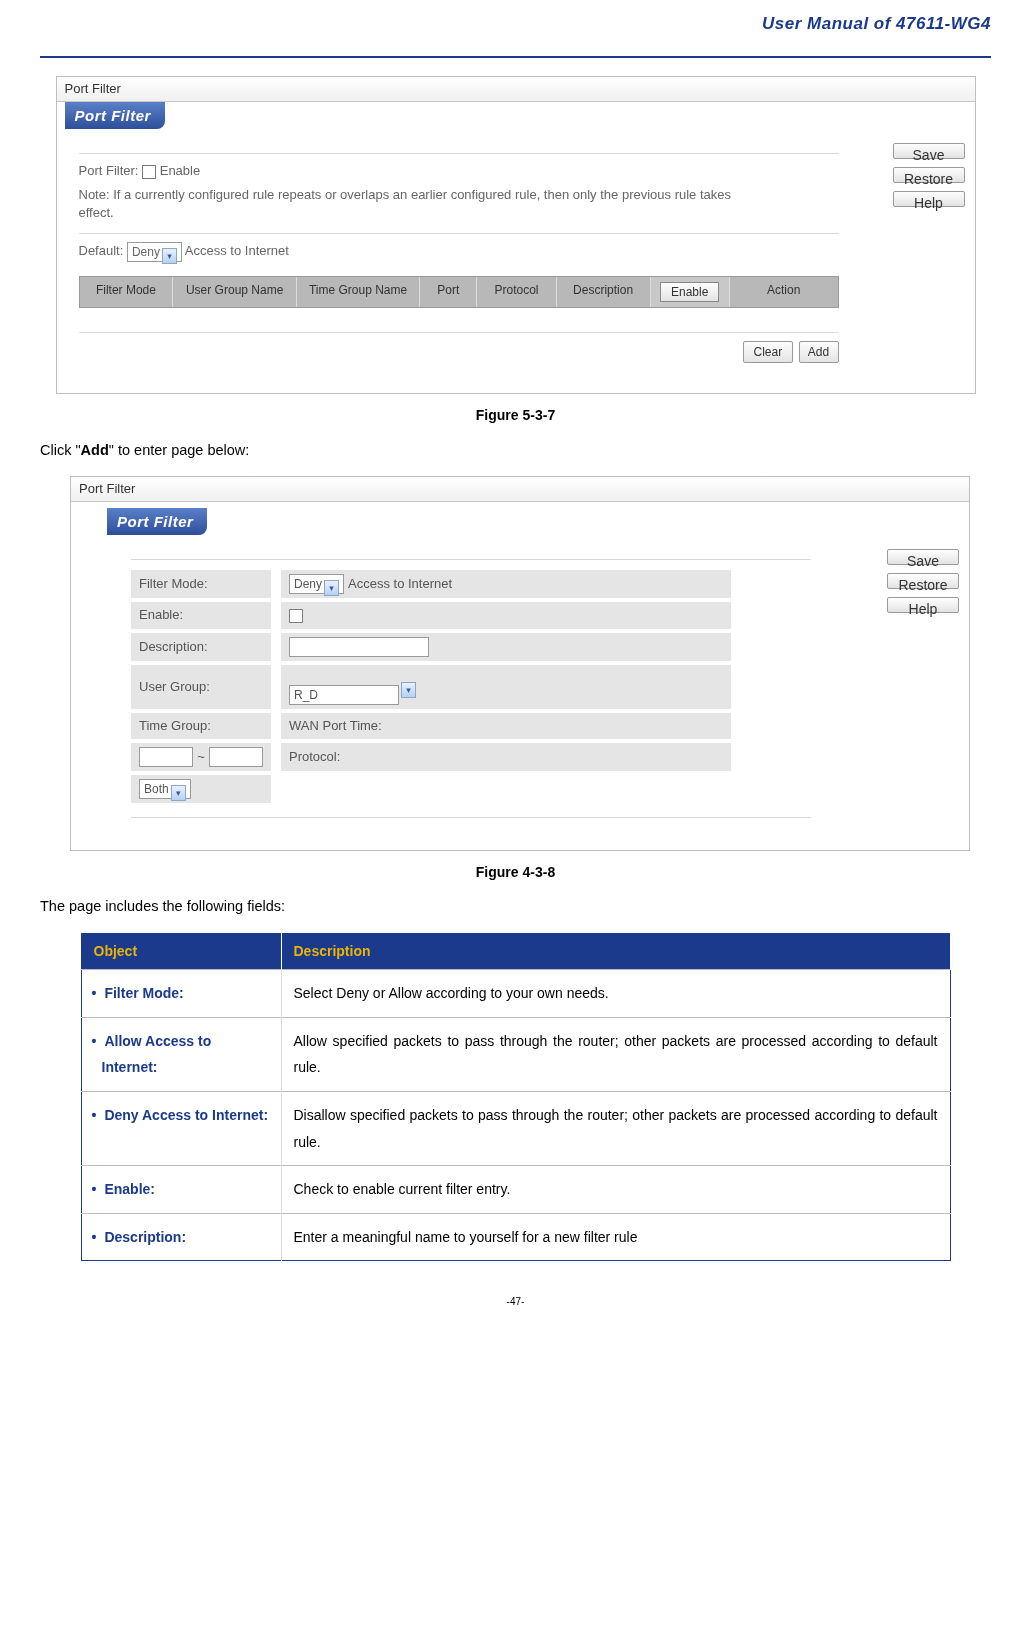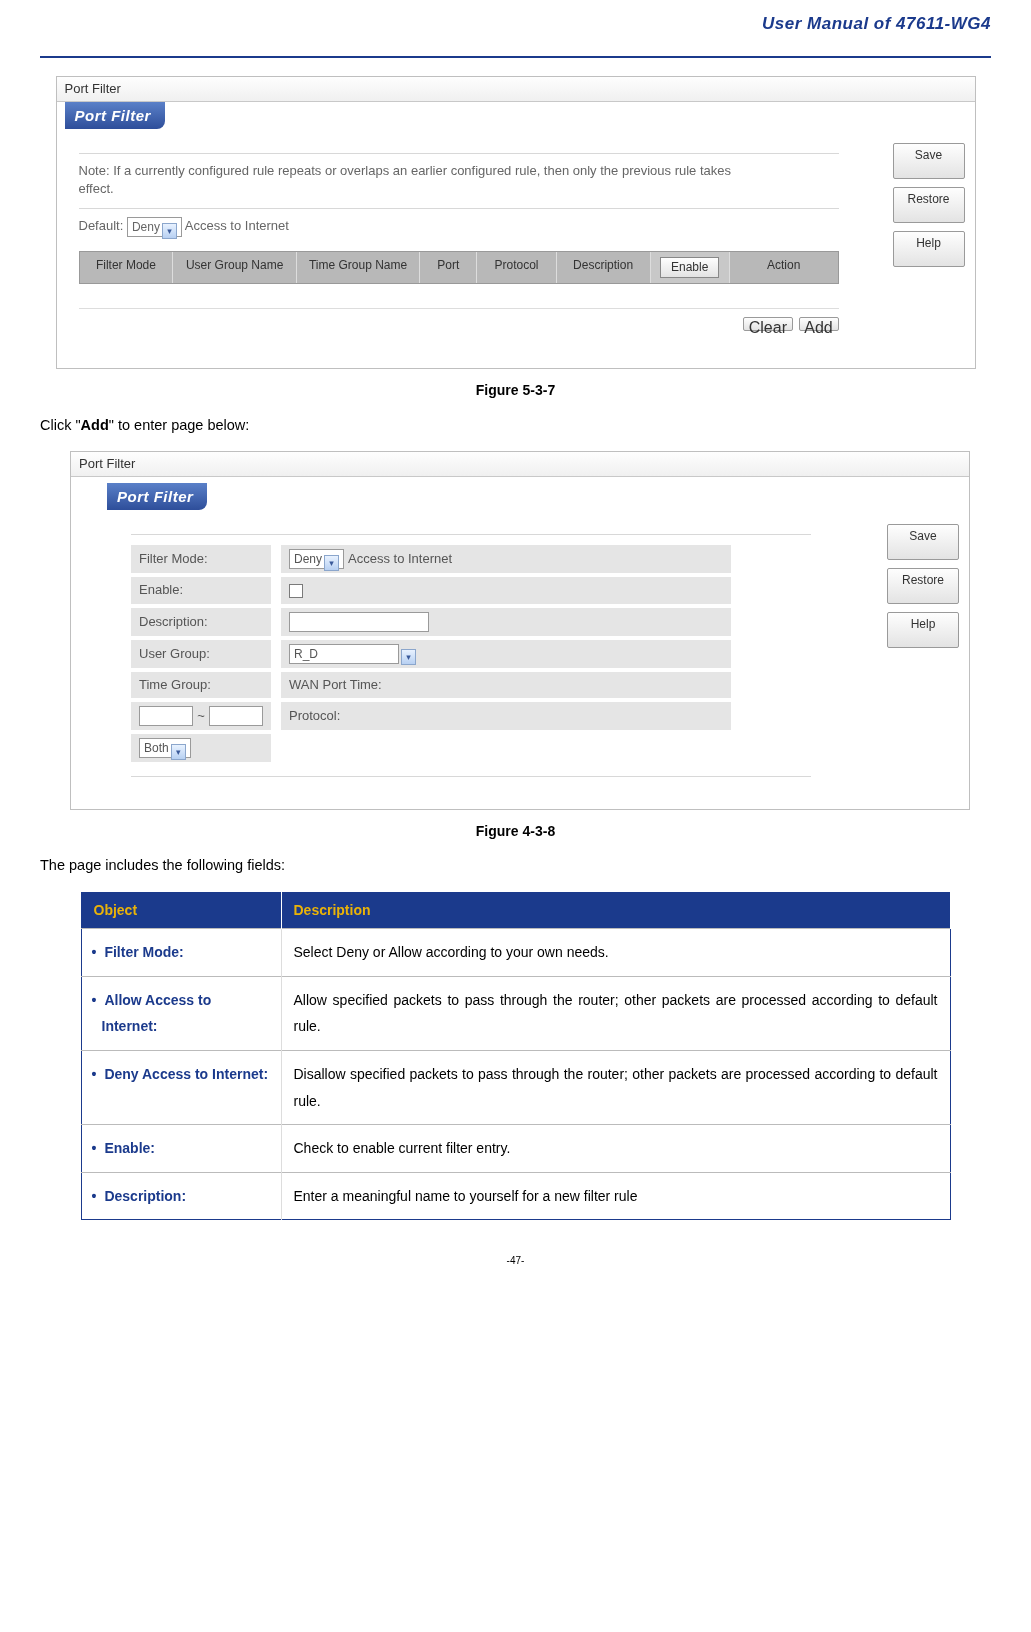--- a/index.html
+++ b/index.html
@@ -59,34 +59,34 @@
     position: absolute;
     right: 10px;
     top: 6px;
     display: flex;
     flex-direction: column;
     gap: 8px;
   }
   .ui-btn {
     background: linear-gradient(#fefefe,#e3e3e3);
     border: 1px solid #9a9a9a;
-    font-size: 12px;
+    font-size: 14px;
     color: #333;
     width: 72px;
-    height: 36px;
+    height: 16px;
     text-align: center;
     line-height: 22px;
     border-radius: 2px;
     cursor: pointer;
   }
   .ui-btn-sm {
     width: 50px;
-    height: 14px;
+    height: 22px;
     line-height: 20px;
-    font-size: 16px;
+    font-size: 12px;
   }
   .note-line { margin: 6px 0 10px 0; max-width: 690px; }
   .hr-line { border: none; border-top: 1px solid #d8d8d8; margin: 8px 0; max-width: 760px; }
   .inline-select {
     display: inline-block;
     border: 1px solid #9a9a9a;
     background: #fff;
     font-size: 12px;
     padding: 1px 4px;
     position: relative;
@@ -234,20 +234,25 @@
 <div class="screenshot" style="width:920px;">
   <div class="shot-titlebar">Port Filter</div>
   <div class="section-header">Port Filter</div>
   <div class="shot-body">
     <div class="side-buttons">
       <div class="ui-btn">Save</div>
       <div class="ui-btn">Restore</div>
       <div class="ui-btn">Help</div>
     </div>
     <hr class="hr-line">
+    <div style="margin-bottom:4px;">
+      <span>Port Filter:</span>
+      <span class="checkbox"></span>
+      <span>Enable</span>
+    </div>
     <div class="note-line">Note: If a currently configured rule repeats or overlaps an earlier configured rule, then only the previous rule takes effect.</div>
     <hr class="hr-line">
     <div style="margin:8px 0 14px 0;">
       <span>Default:</span>
       <span class="inline-select">
         <span>Deny</span><span class="sel-arrow"></span>
       </span>
       <span>Access to Internet</span>
     </div>
     <div class="filter-table-header">
@@ -297,21 +302,21 @@
           <span class="checkbox"></span>
         </div>
 
       <div>Description:</div>
       <div class="val">
           <span class="text-input"></span>
         </div>
 
       <div>User Group:</div>
       <div class="val">
-        <span class="inline-select" style="width:110px;">
+        <span class="inline-select" style="width:110px;margin-top:16px;">
           <span>R_D</span>
         </span>
           <span class="sel-arrow"></span>
       </div>
 
       <div>Time Group:</div>
 
       <div>WAN Port Time:</div>
       <div class="val">
         <span class="text-input text-input-sm"></span>

